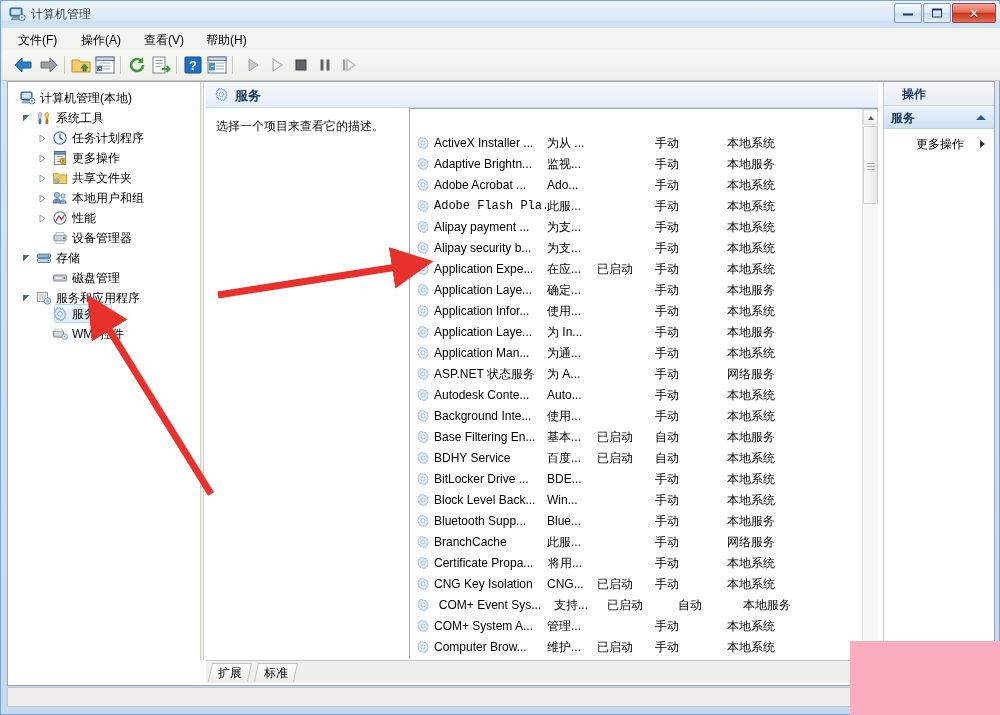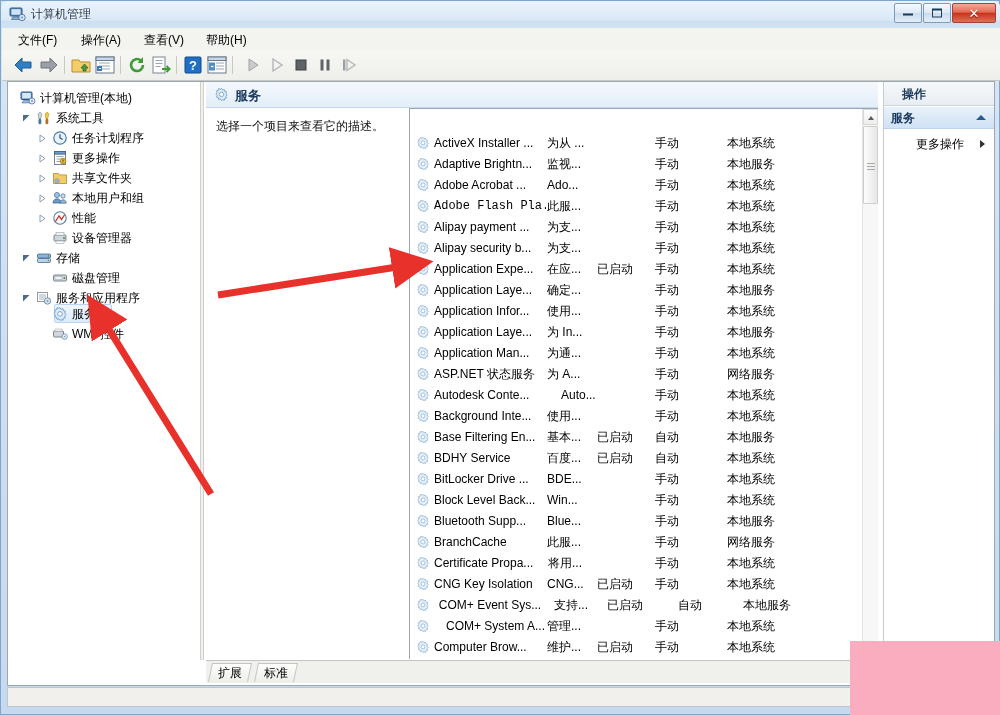--- a/index.html
+++ b/index.html
@@ -610,21 +610,21 @@
                 <div class="cell" style="left: 187px; width: 56px;"></div>
                 <div class="cell" style="left: 245px; width: 70px;">手动</div>
                 <div class="cell" style="left: 317px; width: 80px;">网络服务</div>
               </div>
               <div class="row" style="top: 252px;">
                 <svg class="gear" viewBox="0 0 16 16">
                   <path d="M8 1.6 l1.1 1.6 1.9-.5.4 1.9 1.9.5-.6 1.9 1.3 1.5-1.3 1.4.6 1.9-1.9.5-.4 1.9-1.9-.5L8 14.4 6.9 12.8l-1.9.5-.4-1.9-1.9-.5.6-1.9L2 7.5l1.3-1.5-.6-1.9 1.9-.5.4-1.9 1.9.5z" fill="#e6f0fa" stroke="#8fb4d4" stroke-width=".9"></path>
                   <circle cx="8" cy="7.9" r="2.3" fill="#fff" stroke="#8fb4d4" stroke-width=".9"></circle>
                 </svg>
                 <div class="cell" style="left: 24px; width: 112px;">Autodesk Conte...</div>
-                <div class="cell" style="left: 151px; width: 48px;">Auto...</div>
+                <div class="cell" style="left: 137px; width: 48px;">Auto...</div>
                 <div class="cell" style="left: 187px; width: 56px;"></div>
                 <div class="cell" style="left: 245px; width: 70px;">手动</div>
                 <div class="cell" style="left: 317px; width: 80px;">本地系统</div>
               </div>
               <div class="row" style="top: 273px;">
                 <svg class="gear" viewBox="0 0 16 16">
                   <path d="M8 1.6 l1.1 1.6 1.9-.5.4 1.9 1.9.5-.6 1.9 1.3 1.5-1.3 1.4.6 1.9-1.9.5-.4 1.9-1.9-.5L8 14.4 6.9 12.8l-1.9.5-.4-1.9-1.9-.5.6-1.9L2 7.5l1.3-1.5-.6-1.9 1.9-.5.4-1.9 1.9.5z" fill="#e6f0fa" stroke="#8fb4d4" stroke-width=".9"></path>
                   <circle cx="8" cy="7.9" r="2.3" fill="#fff" stroke="#8fb4d4" stroke-width=".9"></circle>
                 </svg>
                 <div class="cell" style="left: 24px; width: 112px;">Background Inte...</div>
@@ -730,21 +730,21 @@
                 <div class="cell" style="left: 137px; width: 48px;">支持...</div>
                 <div class="cell" style="left: 187px; width: 56px;">已启动</div>
                 <div class="cell" style="left: 245px; width: 70px;">自动</div>
                 <div class="cell" style="left: 317px; width: 80px;">本地服务</div>
               </div>
               <div class="row" style="top: 483px;">
                 <svg class="gear" viewBox="0 0 16 16">
                   <path d="M8 1.6 l1.1 1.6 1.9-.5.4 1.9 1.9.5-.6 1.9 1.3 1.5-1.3 1.4.6 1.9-1.9.5-.4 1.9-1.9-.5L8 14.4 6.9 12.8l-1.9.5-.4-1.9-1.9-.5.6-1.9L2 7.5l1.3-1.5-.6-1.9 1.9-.5.4-1.9 1.9.5z" fill="#e6f0fa" stroke="#8fb4d4" stroke-width=".9"></path>
                   <circle cx="8" cy="7.9" r="2.3" fill="#fff" stroke="#8fb4d4" stroke-width=".9"></circle>
                 </svg>
-                <div class="cell" style="left: 36px; width: 112px;">COM+ System A...</div>
+                <div class="cell" style="left: 24px; width: 112px;">COM+ System A...</div>
                 <div class="cell" style="left: 137px; width: 48px;">管理...</div>
                 <div class="cell" style="left: 187px; width: 56px;"></div>
                 <div class="cell" style="left: 245px; width: 70px;">手动</div>
                 <div class="cell" style="left: 317px; width: 80px;">本地系统</div>
               </div>
               <div class="row" style="top: 504px;">
                 <svg class="gear" viewBox="0 0 16 16">
                   <path d="M8 1.6 l1.1 1.6 1.9-.5.4 1.9 1.9.5-.6 1.9 1.3 1.5-1.3 1.4.6 1.9-1.9.5-.4 1.9-1.9-.5L8 14.4 6.9 12.8l-1.9.5-.4-1.9-1.9-.5.6-1.9L2 7.5l1.3-1.5-.6-1.9 1.9-.5.4-1.9 1.9.5z" fill="#e6f0fa" stroke="#8fb4d4" stroke-width=".9"></path>
                   <circle cx="8" cy="7.9" r="2.3" fill="#fff" stroke="#8fb4d4" stroke-width=".9"></circle>
                 </svg>

